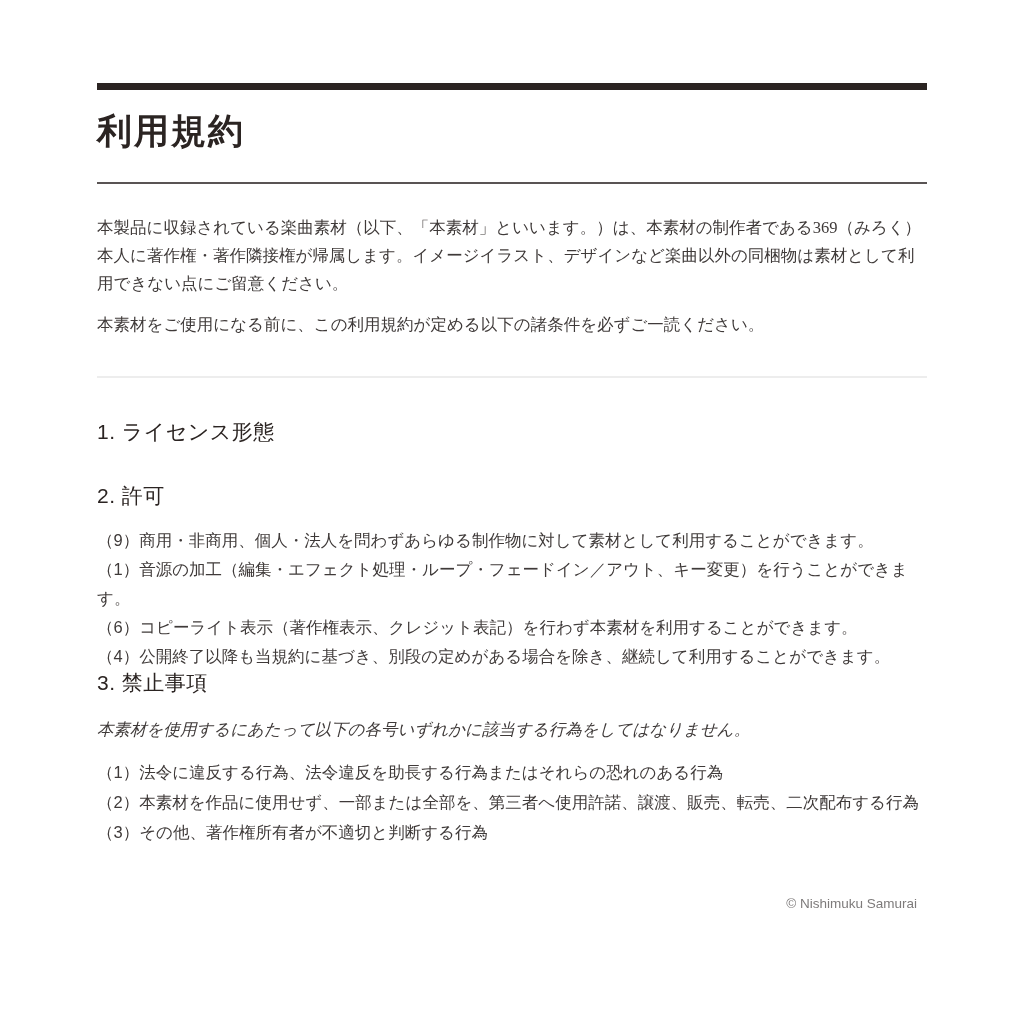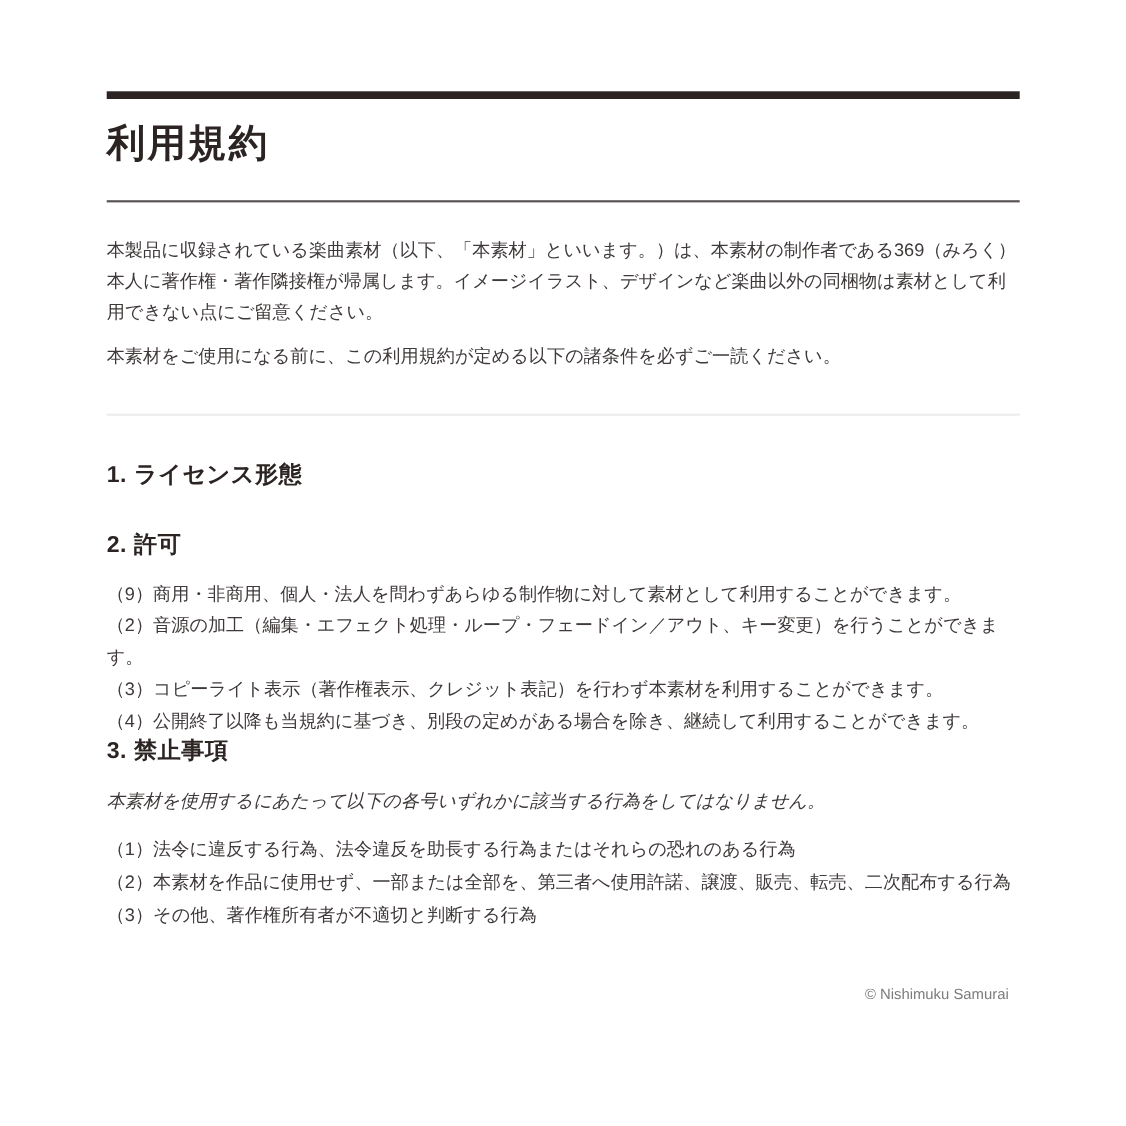--- a/index.html
+++ b/index.html
@@ -42,30 +42,30 @@
   }
   .title-rule{
     margin-top:31px;
     border-top:2px solid var(--rule);
   }
   p.body{
     font-size:16.5px;
     line-height:28px;
     color:var(--text);
   }
-  p.intro-1{margin-top:30px;}
+  p.intro-1{margin-top:30px;font-family:Liberation Serif, serif;}
   p.intro-2{margin-top:12px;}
   .light-rule{
     margin-top:38px;
     border-top:2px solid var(--light-rule);
   }
   h2.section-heading{
     font-size:21px;
     line-height:24px;
-    font-weight:bold;
+    font-weight:normal;
     color:var(--ink);
     letter-spacing:0.5px;
   }
   .sec-license h2{margin-top:42px;}
   .sec-license p{margin-top:20px;}
   .sec-permit h2{margin-top:40px;}
   .sec-permit ul{margin-top:18px;}
   .sec-prohibit h2{}
   .sec-prohibit p{margin-top:20px;font-style:italic;}
   .sec-prohibit ul{margin-top:14px;}
@@ -105,22 +105,22 @@
     <div class="light-rule"></div>
 
     <section class="sec-license">
       <h2 class="section-heading">1. ライセンス形態</h2>
     </section>
 
     <section class="sec-permit">
       <h2 class="section-heading">2. 許可</h2>
       <ul class="clauses">
         <li>（9）商用・非商用、個人・法人を問わずあらゆる制作物に対して素材として利用することができます。</li>
-        <li>（2）音源の加工（編集・エフェクト処理・ループ・フェードイン／アウト、キー変更）を行うことができます。</li>
-        <li>（3）コピーライト表示（著作権表示、クレジット表記）を行わず本素材を利用することができます。</li>
+        <li>（1）音源の加工（編集・エフェクト処理・ループ・フェードイン／アウト、キー変更）を行うことができます。</li>
+        <li>（6）コピーライト表示（著作権表示、クレジット表記）を行わず本素材を利用することができます。</li>
         <li>（4）公開終了以降も当規約に基づき、別段の定めがある場合を除き、継続して利用することができます。</li>
       </ul>
     </section>
 
     <section class="sec-prohibit">
       <h2 class="section-heading">3. 禁止事項</h2>
       <p class="body">本素材を使用するにあたって以下の各号いずれかに該当する行為をしてはなりません。</p>
       <ul class="clauses">
         <li>（1）法令に違反する行為、法令違反を助長する行為またはそれらの恐れのある行為</li>
         <li>（2）本素材を作品に使用せず、一部または全部を、第三者へ使用許諾、譲渡、販売、転売、二次配布する行為</li>

